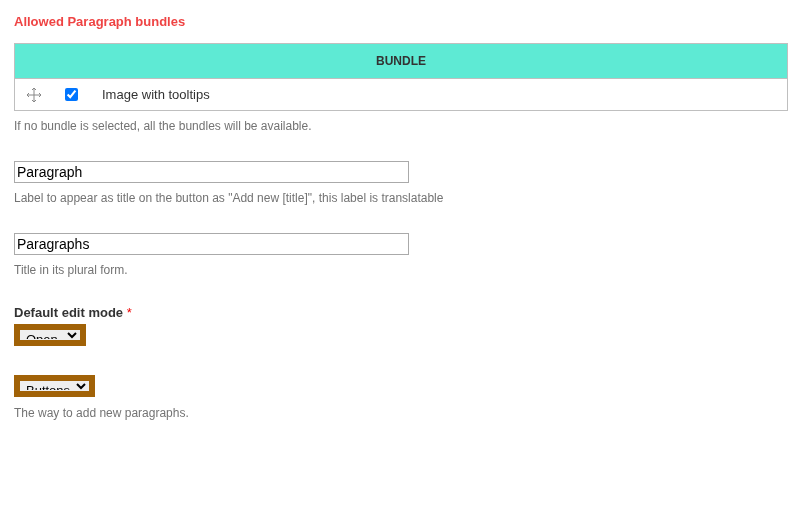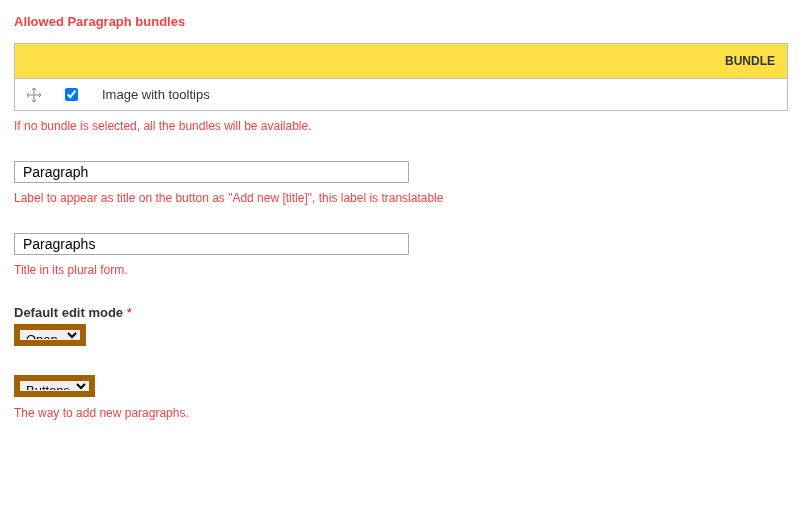--- a/index.html
+++ b/index.html
@@ -15,24 +15,24 @@
       font-weight: bold;
       color: #ef4444;
       margin: 0 0 14px 0;
     }
     .bundle-table {
       width: 100%;
       border-collapse: collapse;
       border: 1px solid #bfbfbf;
     }
     .bundle-table th {
-      background: #fde047;
+      background: #5eead4;
       color: #333;
       font-weight: bold;
-      text-align: right;
+      text-align: center;
       font-size: 12px;
       padding: 10px 12px;
       border: 1px solid #bfbfbf;
     }
     .bundle-table td {
       padding: 8px 12px;
       border-top: 1px solid #e6e6e6;
       background: #fff;
     }
     .row-inner {
@@ -48,42 +48,42 @@
     .drag-handle svg {
       display: block;
     }
     .bundle-checkbox {
       margin: 0;
     }
     .bundle-label {
       cursor: pointer;
     }
     .helptext {
-      color: #ef4444;
+      color: #737373;
       font-size: 12px;
       margin: 8px 0 0 0;
     }
     .form-item {
       margin: 28px 0 0 0;
     }
     .form-item label {
       display: block;
       font-weight: bold;
       font-size: 13px;
       color: #333;
       margin-bottom: 4px;
     }
     .required-mark {
       color: #e00;
       font-weight: normal;
     }
     .text-input {
       font-size: 14px;
       font-family: inherit;
-      padding: 2px 8px;
+      padding: 2px 2px;
       border: 1px solid #aaa;
       width: 395px;
       height: 22px;
     }
     .select-input {
       font-size: 13px;
       padding: 1px 2px;
       border: 6px solid #a16207;
       height: 22px;
       min-width: 72px;

